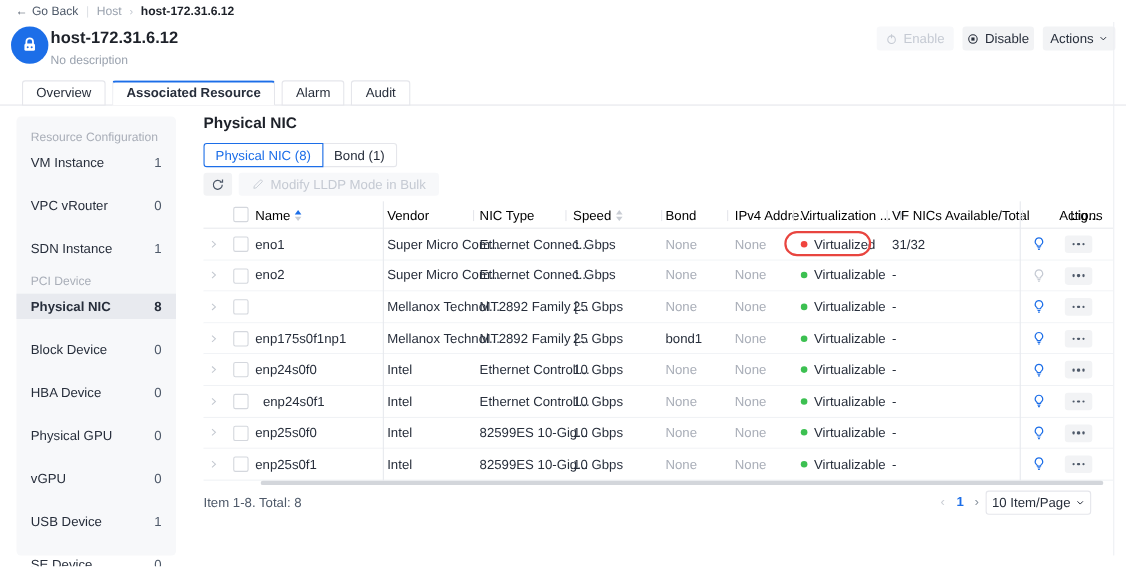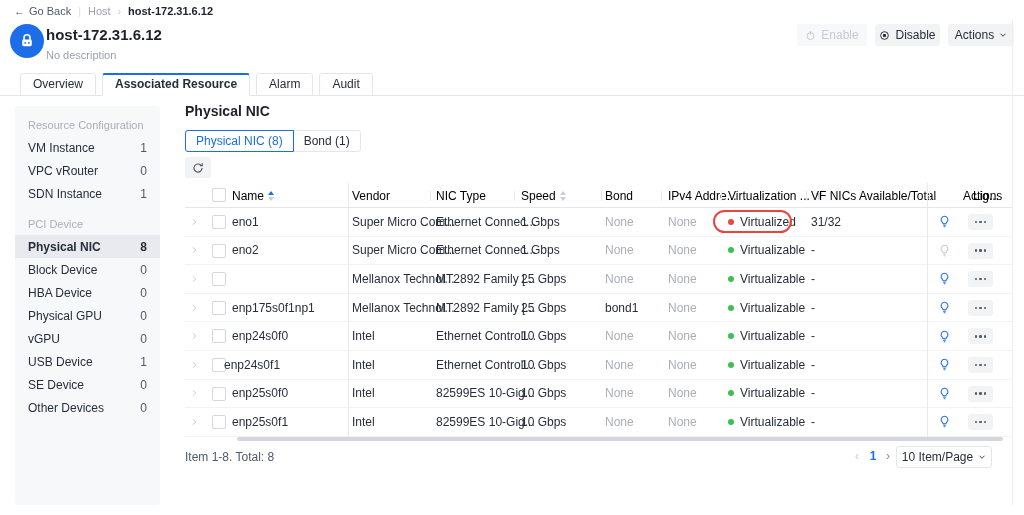--- a/index.html
+++ b/index.html
@@ -27,21 +27,21 @@
   #btn-actions { left:948px; width:66px; }
   
   .tabbar { position:absolute; left:0; top:72px; width:1024px; height:24px; border-bottom:1px solid #e5e6eb; display:flex; align-items:flex-end; padding-left:20px; gap:6px; }
   .tab { height:23px; line-height:21px; padding:0 12px; border:1px solid #e5e6eb; border-radius:3px 3px 0 0; background:#fff; margin-bottom:-1px; cursor:pointer; color:#272e3b; }
   .tab.active { border-top:2px solid var(--accent); line-height:19px; font-weight:700; border-bottom-color:#fff; }
   
   .sidebar { position:absolute; left:15px; top:106px; width:145px; height:399px; background:#f7f8fa; border-radius:4px; padding-top:10px; }
   .side-title { padding:0 13px; height:18px; line-height:18px; font-size:11px; color:#a9aeb8; }
   .side-title + .side-item { margin-top:2px; }
   .side-sec + .side-sec { margin-top:10px; }
-  .side-item { height:23px; padding:0 13px; display:flex; align-items:center; justify-content:space-between; cursor:pointer; color:#272e3b; }
+  .side-item { height:23px; padding:0 13px; display:flex; align-items:center; justify-content:space-between; cursor:pointer; color:#272e3b;margin-top:16px; }
   .side-item .cnt { color:#4e5969; }
   .side-item.sel { background:#e8eaef; font-weight:700; }
   .side-item.sel .cnt { font-weight:700; color:#272e3b; }
   
   .main-title { position:absolute; left:185px; top:103px; font-size:14px; font-weight:700; color:#1d2129; }
   .subtabs { position:absolute; left:185px; top:130px; display:flex; }
   .subtab { height:22px; line-height:20px; padding:0 10px; border:1px solid #e5e6eb; background:#fff; cursor:pointer; }
   .subtab:first-child { border-radius:3px 0 0 3px; }
   .subtab:last-child { border-radius:0 3px 3px 0; margin-left:-1px; }
   .subtab.active { border-color:var(--accent); color:var(--accent); z-index:1; position:relative; }
@@ -200,20 +200,28 @@
     </div>
 
   <button class="tbtn" id="btn-refresh">
     <span>
         <svg width="12" height="12" viewBox="0 0 16 16">
           <path d="M13.4 8a5.4 5.4 0 1 1-1.5-3.7" fill="none" stroke="currentColor" stroke-width="1.5"></path>
           <path d="M13.7 1.6v3.2h-3.2" fill="none" stroke="currentColor" stroke-width="1.5"></path>
         </svg>
       </span>
   </button>
+  <button class="tbtn" id="btn-modify">
+    <span>
+        <svg width="11" height="11" viewBox="0 0 16 16">
+          <path d="M2.6 13.4l.6-3 7.8-7.8a1.3 1.3 0 0 1 1.8 0l.6.6a1.3 1.3 0 0 1 0 1.8l-7.8 7.8-3 .6z" fill="none" stroke="currentColor" stroke-width="1.2"></path>
+        </svg>
+      </span>
+    <span>Modify LLDP Mode in Bulk</span>
+  </button>
 
   <div class="table">
     <div class="thead" id="thead">
         <span class="chk" style="position: absolute; left: 27px; top: 5px;"></span>
         <span class="hcell" style="left: 47px;">
           <span>Name</span>
           <span class="sort asc">
             <i class="up"></i>
             <i class="dn"></i>
           </span>
@@ -481,21 +489,21 @@
             <b></b>
           </button>
         </div>
         <div class="row">
           <span class="chev">
             <svg width="10" height="10" viewBox="0 0 16 16">
               <path d="M6 3.5l5 4.5-5 4.5" fill="none" stroke="currentColor" stroke-width="1.5"></path>
             </svg>
           </span>
           <span class="chk" style="position: absolute; left: 27px; top: 7px;"></span>
-          <span class="cell" style="left: 39px;">
+          <span class="cell" style="left: 54px;">
             <span>enp24s0f1</span>
           </span>
           <span class="cell" style="left: 167px;">
             <span>Intel</span>
           </span>
           <span class="cell" style="left: 251px;">
             <span>Ethernet Controll...</span>
           </span>
           <span class="cell" style="left: 336px;">
             <span>10 Gbps</span>

